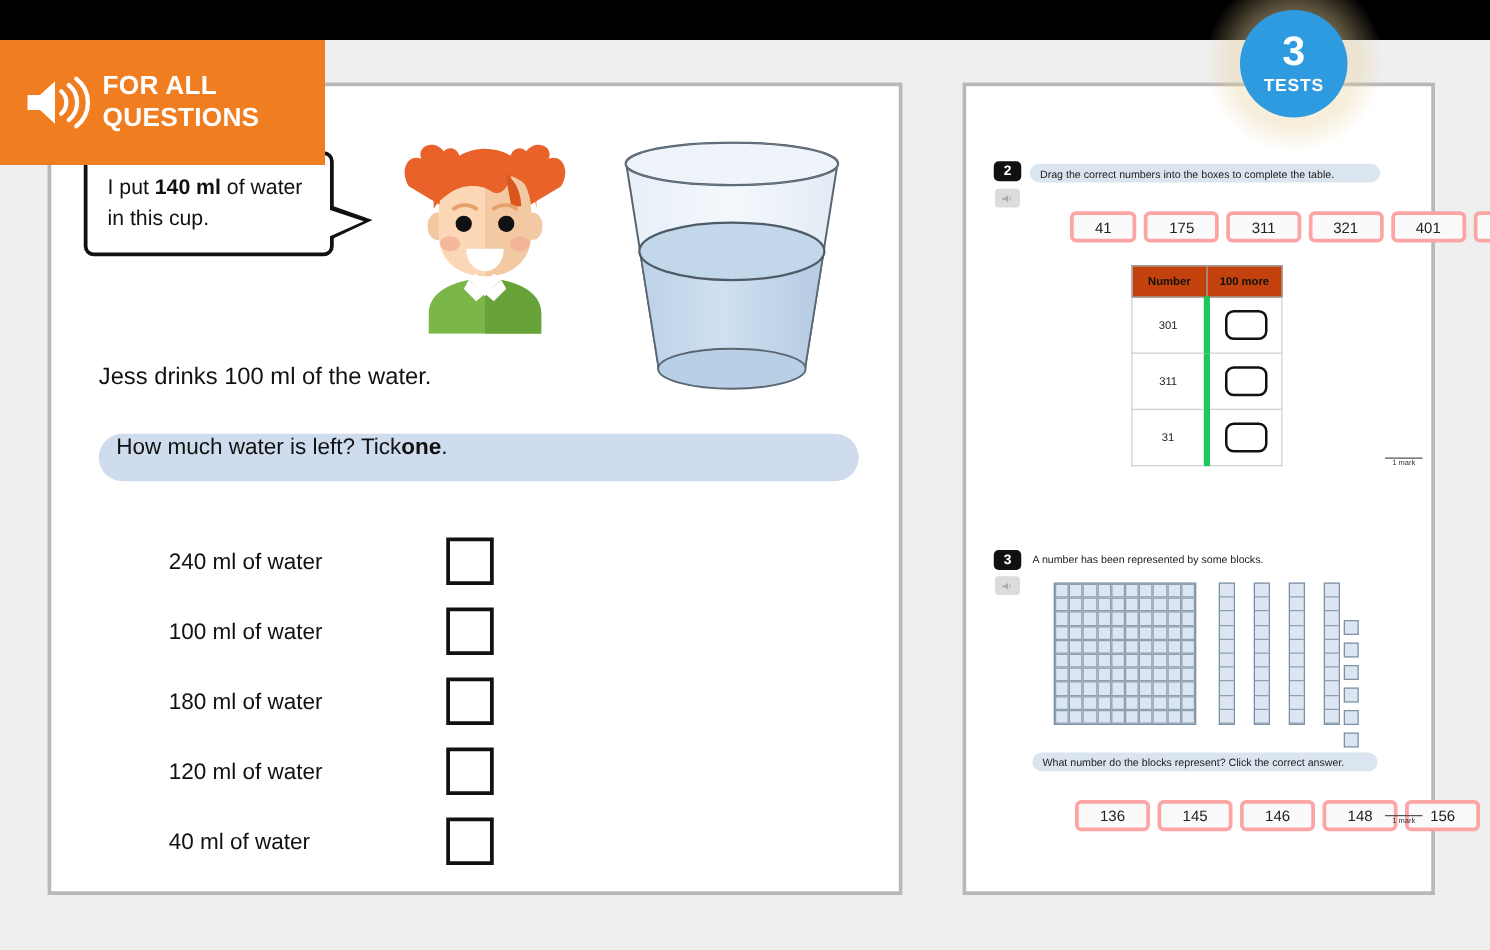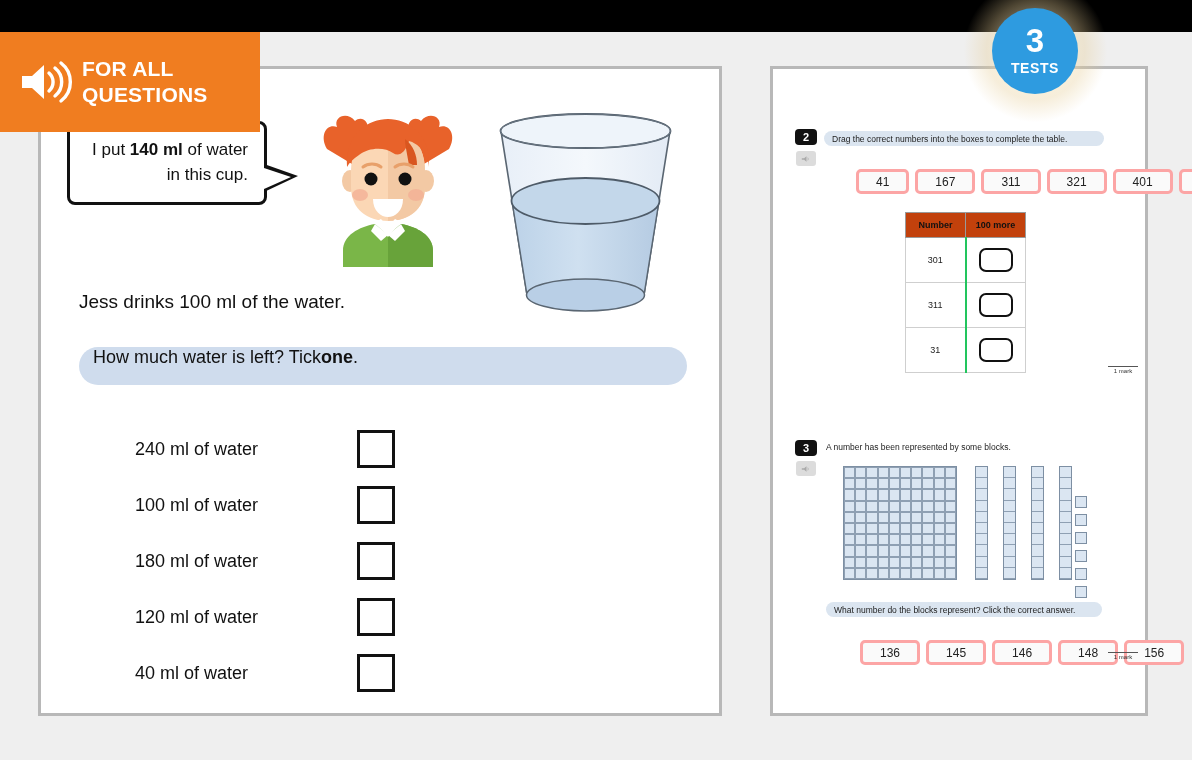--- a/index.html
+++ b/index.html
@@ -187,21 +187,21 @@
     color: #111;
     width: 60px; height: 25px;
   }
   .t2 td {
     border: 1px solid #cfcfcf;
     width: 60px; height: 45px;
     text-align: center;
     font-size: 9px;
     color: #222;
   }
-  .t2 td.numcell { border-right: 2px solid #22c55e; }
+  .t2 td.numcell { border-right: 5px solid #22c55e; }
   .dropbox {
     width: 34px; height: 24px;
     border: 2px solid #111;
     border-radius: 7px;
     background: #fff;
     margin: 0 auto;
   }
 
   .mark {
     position: absolute;
@@ -243,21 +243,21 @@
 </style>
 </head>
 <body>
 
 <div id="stage">
 
   <div class="page-bg"></div>
 
   <div class="panel panel-left">
 
-    <div class="speech-wrap" style="left:26px; top:52px;text-align:right;">
+    <div class="speech-wrap" style="left:26px; top:52px;">
       <div class="bubble">
         <span>I put </span><b>140 ml</b><span> of water in this cup.</span>
         <div class="bubble-tail"></div>
         <div class="bubble-tail-inner"></div>
       </div>
     </div>
 
     <div class="girl" style="left:272px; top:40px;">
       <svg viewBox="0 0 150 158" width="150" height="158">
 
@@ -360,21 +360,21 @@
   <div class="qspk" style="left:796px; top:151px;">
     <svg viewBox="0 0 14 10" width="11" height="8">
         <path d="M1 4 L4 4 L7 1.5 L7 8.5 L4 6 L1 6 Z" fill="#a9a9a9"></path>
         <path d="M8.6 3.2 A3 3 0 0 1 8.6 6.8" stroke="#a9a9a9" stroke-width="0.9" fill="none"></path>
       </svg>
   </div>
   <div class="qtext-bar" style="left:824px; top:131px; width:280px;">Drag the correct numbers into the boxes to complete the table.</div>
 
   <div class="tile-row" style="left:856px; top:169px;">
     <span class="tile">41</span>
-    <span class="tile">167</span>
+    <span class="tile">175</span>
     <span class="tile">311</span>
     <span class="tile">321</span>
     <span class="tile">401</span>
     <span class="tile">411</span>
   </div>
 
   <table class="t2">
     <tbody>
         <tr>
       <th>Number</th>

